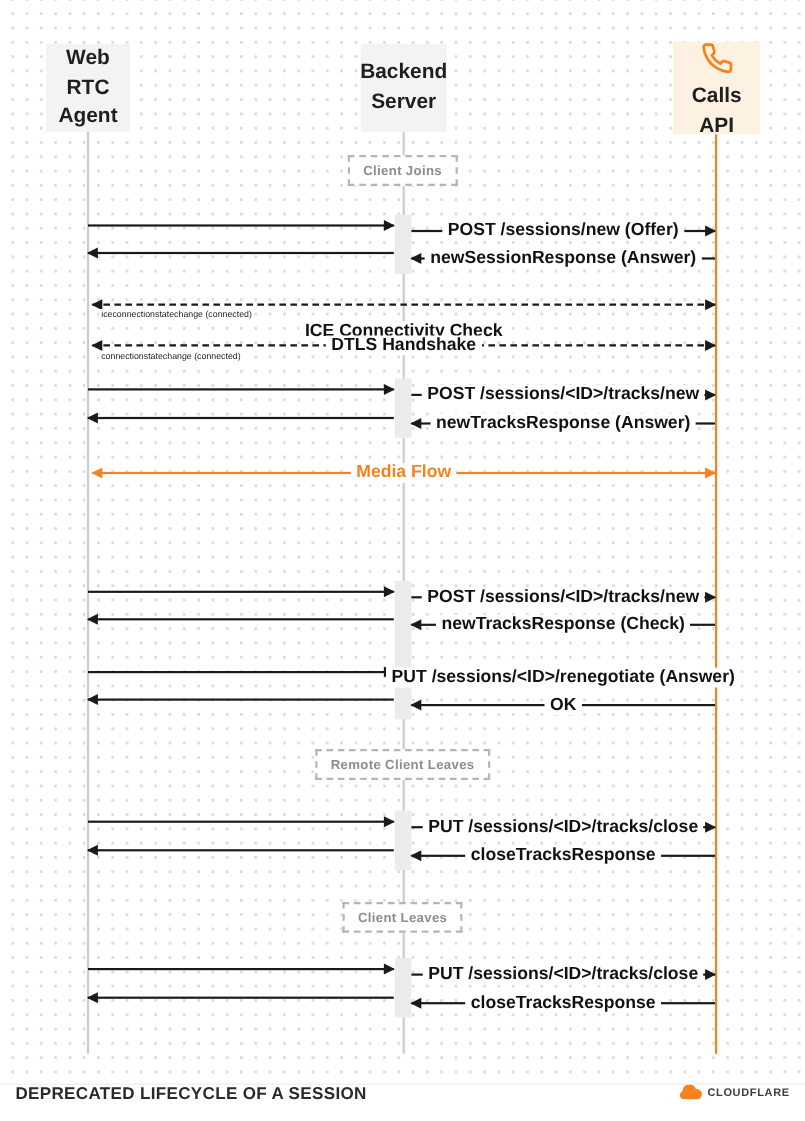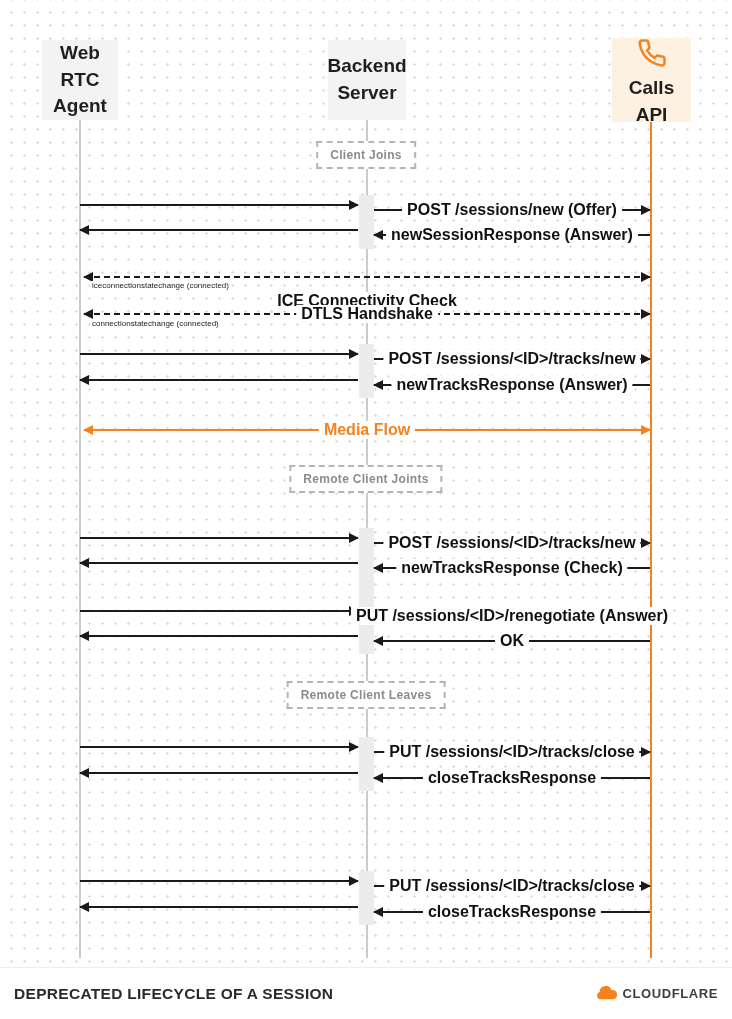--- a/index.html
+++ b/index.html
@@ -50,27 +50,27 @@
   }
 
   .section-box {
     position:absolute; transform:translateX(-50%); background:#ffffff;
     border:2px dashed #b5b5b5; color:#8c8c8c; font-weight:bold; font-size:12px;
     padding:5px 12px; white-space:nowrap; z-index:5; letter-spacing:0.3px;text-align:center;
   }
 
   
   .footer {
-    position:absolute; left:0; right:0; bottom:0; height:52px; background:#ffffff;
-    border-top:1px solid #ececec; display:flex; align-items:center; justify-content:space-between;
+    position:absolute; left:0; right:0; bottom:0; height:34px; background:#ffffff;
+    border-top:1px solid #ececec; display:flex; align-items:flex-start; justify-content:space-between;
     padding:0 14px; z-index:7;
   }
   .footer-title { font-weight:bold; font-size:15.5px; color:#2a2a2a; letter-spacing:0.3px; }
   .logo { display:flex; align-items:center; gap:4px; }
-  .logo-text { font-size:13px; font-weight:bold; color:#3d3d3d; letter-spacing:0.6px; }
+  .logo-text { font-size:10px; font-weight:bold; color:#3d3d3d; letter-spacing:0.6px; }
 </style>
 </head>
 <body>
 
 <div class="canvas">
 
   <div class="lifeline" style="left:79px; top:120px; height:838px;"></div>
   <div class="lifeline" style="left:366px; top:120px; height:838px;"></div>
   <div class="lifeline orange" style="left:650px; top:122px; height:836px;"></div>
 
@@ -117,21 +117,20 @@
   <div class="arrow head-right" style="left:374px; top:358px; width:276px;"></div>
   <span class="msg-label" style="left:512px; top:359px;">POST /sessions/&lt;ID&gt;/tracks/new</span>
 
   <div class="arrow head-left" style="left:374px; top:384px; width:276px;"></div>
   <span class="msg-label" style="left:512px; top:385px;">newTracksResponse (Answer)</span>
   <div class="arrow head-left" style="left:80px; top:379px; width:278px;"></div>
 
   <div class="arrow orange head-left head-right" style="left:84px; top:429px; width:566px;"></div>
   <span class="msg-label orange" style="left:367px; top:430px;">Media Flow</span>
 
-  <div class="section-box" style="left:366px; top:465px;">Remote Client Joints</div>
 
   <div class="arrow head-right" style="left:80px; top:537px; width:278px;"></div>
   <div class="arrow head-right" style="left:374px; top:542px; width:276px;"></div>
   <span class="msg-label" style="left:512px; top:543px;">POST /sessions/&lt;ID&gt;/tracks/new</span>
 
   <div class="arrow head-left" style="left:374px; top:567px; width:276px;"></div>
   <span class="msg-label" style="left:512px; top:568px;">newTracksResponse (Check)</span>
   <div class="arrow head-left" style="left:80px; top:562px; width:278px;"></div>
 
   <div class="arrow head-right" style="left:80px; top:610px; width:278px;"></div>
@@ -145,20 +144,21 @@
   <div class="section-box" style="left:366px; top:681px;">Remote Client Leaves</div>
 
   <div class="arrow head-right" style="left:80px; top:746px; width:278px;"></div>
   <div class="arrow head-right" style="left:374px; top:751px; width:276px;"></div>
   <span class="msg-label" style="left:512px; top:752px;">PUT /sessions/&lt;ID&gt;/tracks/close</span>
 
   <div class="arrow head-left" style="left:374px; top:777px; width:276px;"></div>
   <span class="msg-label" style="left:512px; top:778px;">closeTracksResponse</span>
   <div class="arrow head-left" style="left:80px; top:772px; width:278px;"></div>
 
+  <div class="section-box" style="left:366px; top:820px;">Client Leaves</div>
 
   <div class="arrow head-right" style="left:80px; top:880px; width:278px;"></div>
   <div class="arrow head-right" style="left:374px; top:885px; width:276px;"></div>
   <span class="msg-label" style="left:512px; top:886px;">PUT /sessions/&lt;ID&gt;/tracks/close</span>
 
   <div class="arrow head-left" style="left:374px; top:911px; width:276px;"></div>
   <span class="msg-label" style="left:512px; top:912px;">closeTracksResponse</span>
   <div class="arrow head-left" style="left:80px; top:906px; width:278px;"></div>
 
   <div class="footer">

